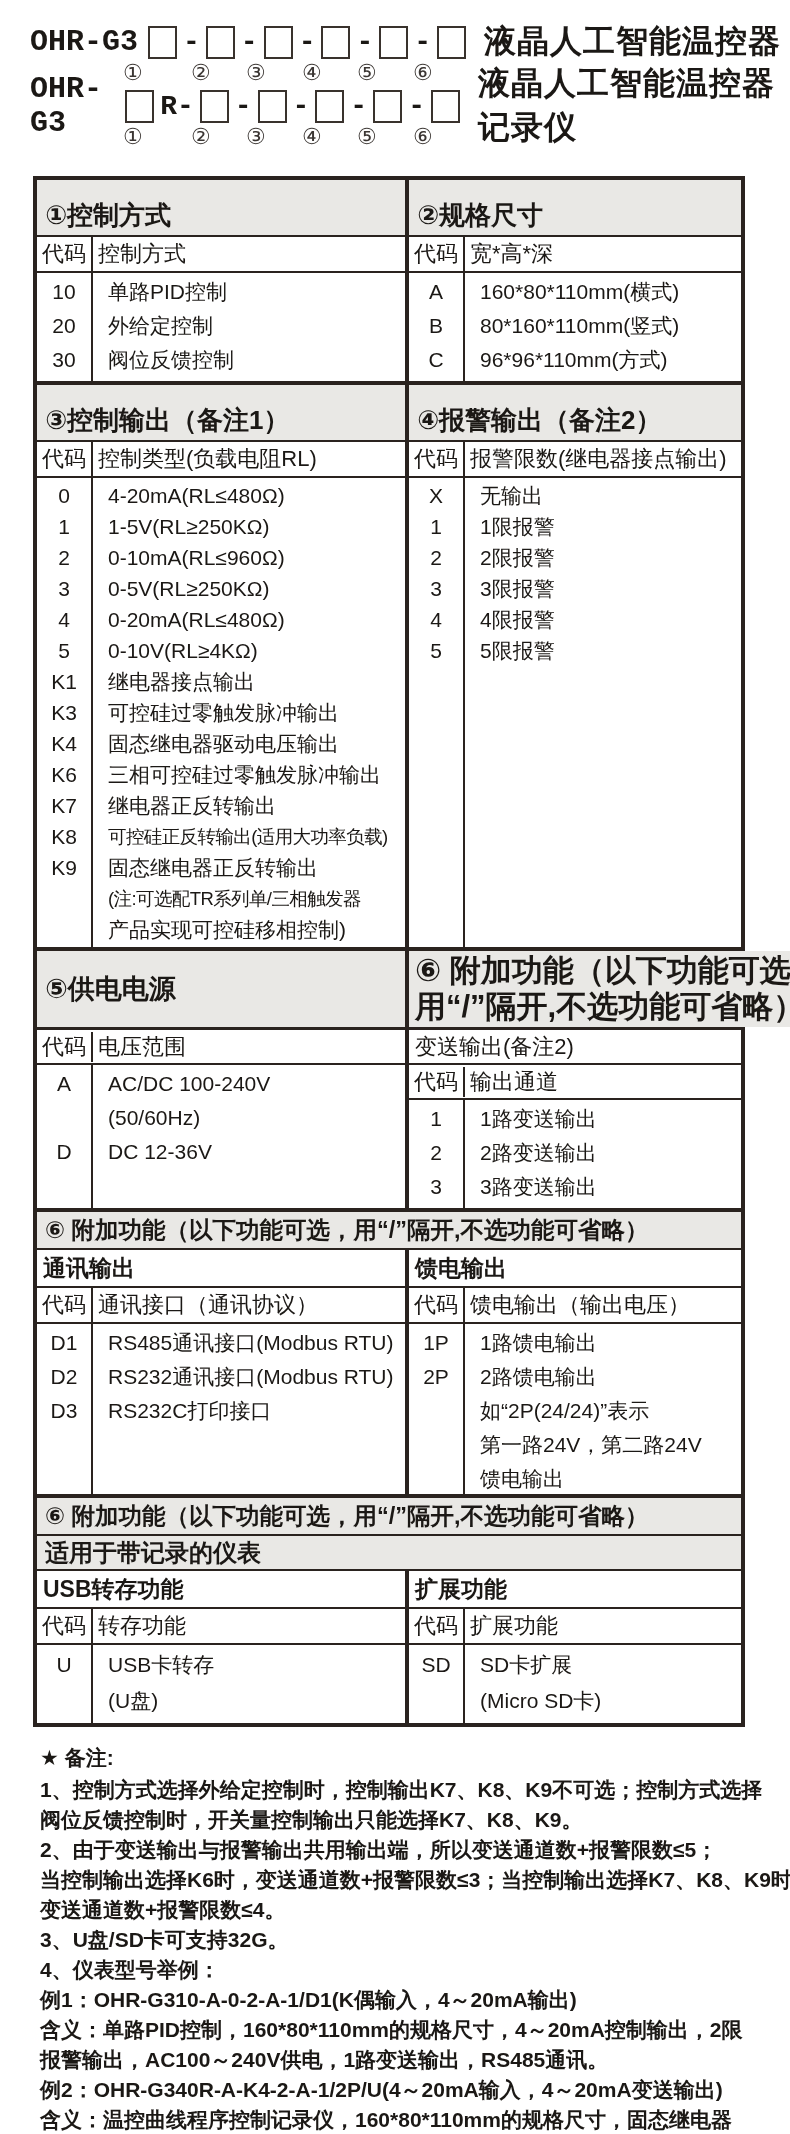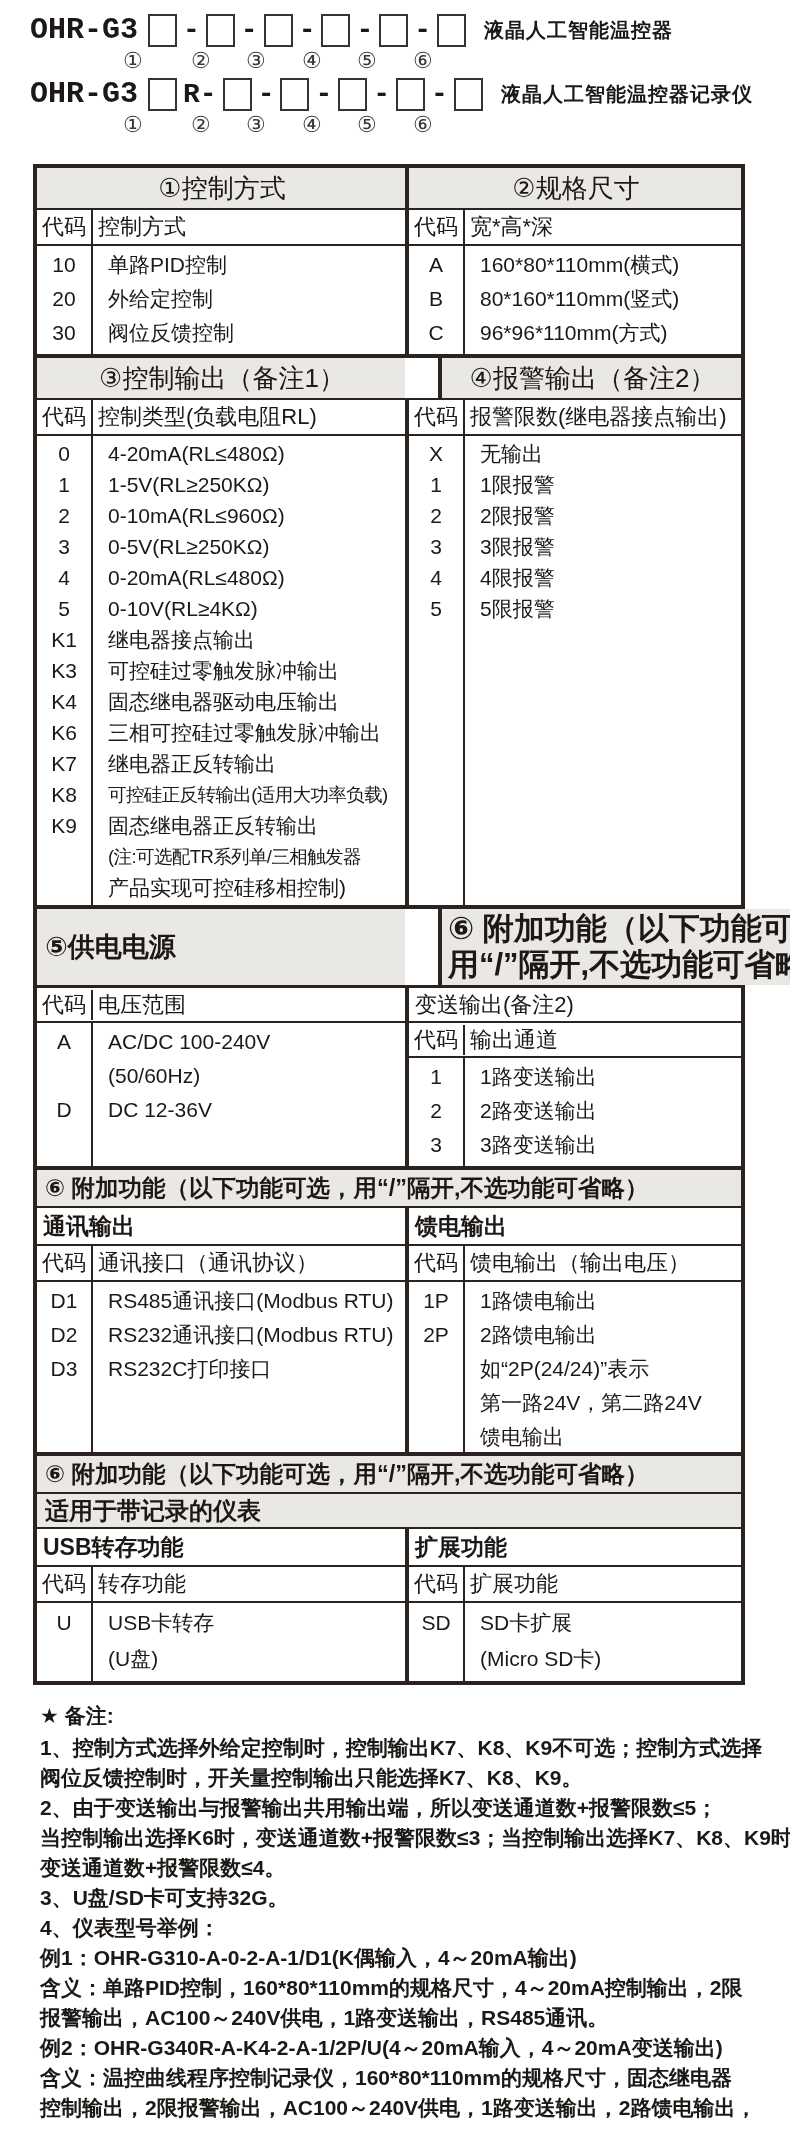--- a/index.html
+++ b/index.html
@@ -10,42 +10,42 @@
   html,body{margin:0;padding:0;background:#ffffff;}
   .page{
     position:relative;
     width:790px;min-height:2134px;
     background:#fff;
     color:var(--txt);
     font-family:"Liberation Sans","DejaVu Sans",sans-serif;
     overflow:hidden;
   }
   
-  .model-area{position:relative;padding-top:12px;height:152px;}
+  .model-area{position:relative;padding-top:24px;height:152px;}
   .model-line{display:flex;align-items:center;height:36px;padding-left:30px;}
   .model-prefix{font-size:30px;font-weight:700;letter-spacing:0px;margin-right:10px;font-family:"Liberation Mono","DejaVu Sans Mono",monospace;}
   .model-box{width:25px;height:29px;border:2.5px solid #39322d;background:#fff;flex:0 0 auto;}
   .model-sep{font-size:28px;font-weight:700;margin:0 6px;font-family:"Liberation Mono","DejaVu Sans Mono",monospace;}
-  .model-label{font-size:20px;font-weight:700;margin-left:18px;letter-spacing:1px;}
+  .model-label{font-size:32px;font-weight:700;margin-left:18px;letter-spacing:1px;}
   .circles-row{position:relative;height:28px;}
   .circle-num{position:absolute;top:0;font-size:22px;color:#3b3633;font-family:"DejaVu Serif","Liberation Serif",serif;}
   
   .spec-table{
     margin-left:33px;width:712px;box-sizing:border-box;
     border:4px solid var(--bd);
     font-size:21px;
   }
   .split{display:flex;align-items:stretch;}
   .half-l{width:368px;flex:0 0 368px;box-sizing:border-box;}
   .half-r{flex:1;border-left:4px solid var(--bd);box-sizing:border-box;}
-  .sec-title{background:var(--hdr-bg);font-weight:400;font-size:26px;
-    padding:3px 6px 3px 8px;line-height:34px;text-align:center;}
+  .sec-title{background:var(--hdr-bg);font-weight:700;font-size:26px;
+    padding:18px 6px 3px 8px;line-height:34px;}
   .rule-b2{border-bottom:2px solid var(--bd);}
   .rule-b3{border-bottom:3px solid var(--bd);}
-  .rule-t4{border-top:4px solid var(--bd);gap:33px;}
+  .rule-t4{border-top:4px solid var(--bd);}
   .head-row{display:flex;align-items:stretch;}
   .code-hd{width:56px;flex:0 0 56px;border-right:2px solid var(--bd);
     display:flex;align-items:center;justify-content:center;box-sizing:border-box;}
   .label-hd{flex:1;display:flex;align-items:center;padding-left:5px;}
   .head-row{height:34px;font-size:22px;}
   .data-area{display:flex;align-items:stretch;}
   .code-col{width:56px;flex:0 0 56px;border-right:2px solid var(--bd);
     text-align:center;box-sizing:border-box;padding-top:2px;}
   .label-col{flex:1;padding-left:15px;box-sizing:border-box;padding-top:2px;overflow:hidden;}
   .cell-line{line-height:34px;height:34px;white-space:nowrap;font-size:21px;}

